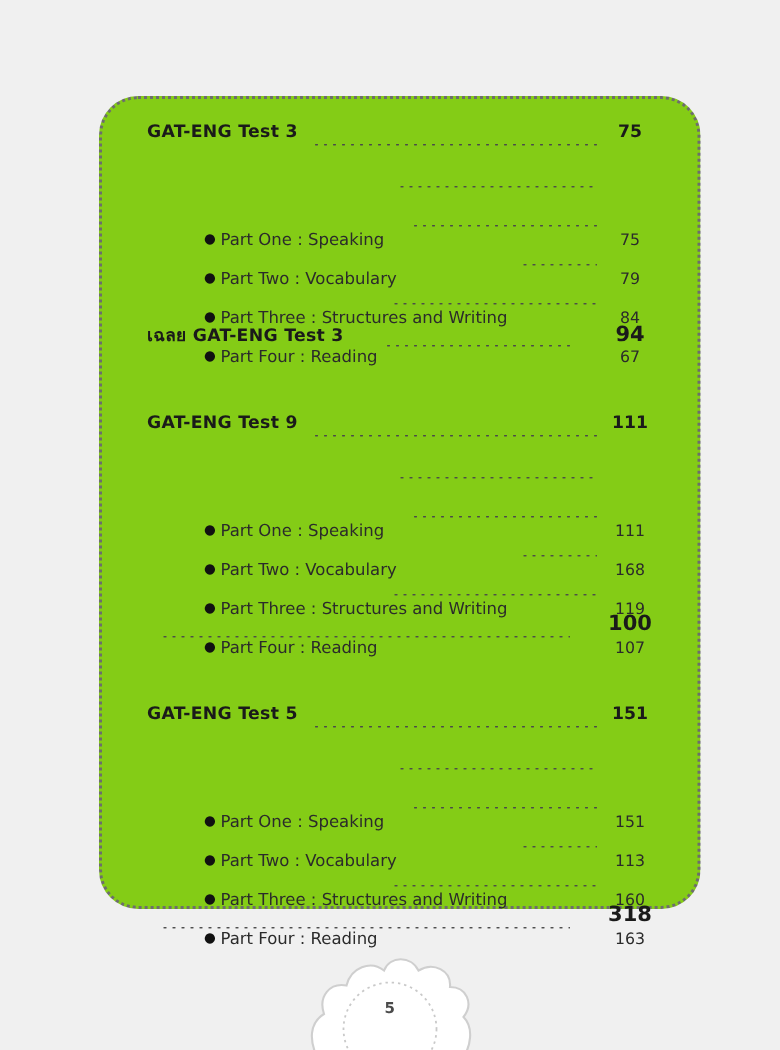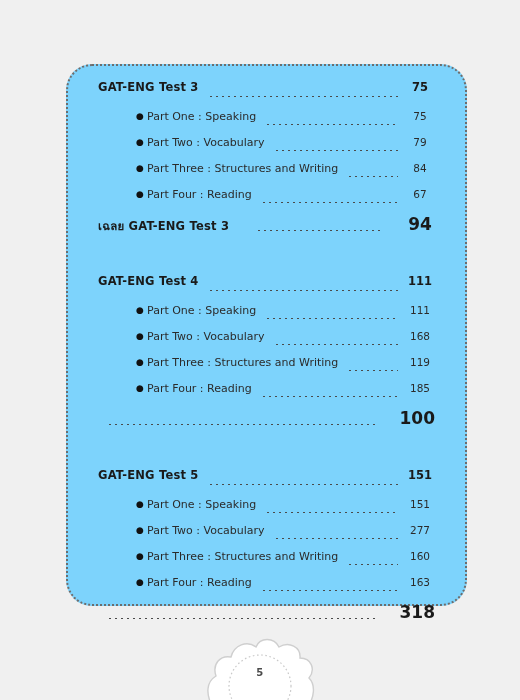--- a/index.html
+++ b/index.html
@@ -16,21 +16,21 @@
   }
 
   
   #toc-card {
     position: absolute;
     left: 66px;
     top: 64px;
     width: 401px;
     height: 542px;
     box-sizing: border-box;
-    background: #7dd3fc;
+    background: #84cc16;
     border: 2px dotted #6d6d6d;
     border-radius: 26px;
   }
 
   #toc-body {
     position: absolute;
     left: 0;
     top: 0;
     right: 0;
     padding: 14px 30px 0 30px;
@@ -97,37 +97,38 @@
 
   
   .row-answer .row-label {
     font-weight: bold;
     font-size: 11.5px;
     letter-spacing: 0.2px;
     color: #1a1a1a;
   }
   .row-answer .row-page {
     font-weight: bold;
-    font-size: 17px;
+    font-size: 14px;
     color: #1a1a1a;
   }
   .row-answer {
     height: 30px;
     gap: 18px;
   }
 
   
   .row-part {
     padding-left: 38px;
     height: 26px;
   }
   .row-part .row-label {
     font-size: 11px;
     color: #2b2b2b;
     font-weight: normal;
+    margin-top: 43px;
   }
   .row-part .row-page {
     font-size: 10.5px;
     color: #2b2b2b;
     font-weight: normal;
   }
   .bullet {
     flex: 0 0 auto;
     width: 11px;
     display: inline-block;
@@ -207,21 +208,21 @@
       <div class="toc-row row-answer">
         <span class="row-label">เฉลย GAT-ENG Test 3</span>
         <span class="leader"></span>
         <span class="row-page">94</span>
       </div>
     </div>
 
     <div class="toc-section">
 
       <div class="toc-row row-test">
-        <span class="row-label">GAT-ENG Test 4</span>
+        <span class="row-label">GAT-ENG Test 9</span>
         <span class="leader"></span>
         <span class="row-page">111</span>
       </div>
 
       <div class="toc-row row-part">
         <span class="bullet">●</span>
         <span class="row-label">Part One : Speaking</span>
         <span class="leader"></span>
         <span class="row-page">111</span>
       </div>
@@ -237,21 +238,21 @@
         <span class="bullet">●</span>
         <span class="row-label">Part Three : Structures and Writing</span>
         <span class="leader"></span>
         <span class="row-page">119</span>
       </div>
 
       <div class="toc-row row-part">
         <span class="bullet">●</span>
         <span class="row-label">Part Four : Reading</span>
         <span class="leader"></span>
-        <span class="row-page">185</span>
+        <span class="row-page">107</span>
       </div>
 
       <div class="toc-row row-answer">
         <span class="leader"></span>
         <span class="row-page">100</span>
       </div>
     </div>
 
     <div class="toc-section">
 
@@ -265,21 +266,21 @@
         <span class="bullet">●</span>
         <span class="row-label">Part One : Speaking</span>
         <span class="leader"></span>
         <span class="row-page">151</span>
       </div>
 
       <div class="toc-row row-part">
         <span class="bullet">●</span>
         <span class="row-label">Part Two : Vocabulary</span>
         <span class="leader"></span>
-        <span class="row-page">277</span>
+        <span class="row-page">113</span>
       </div>
 
       <div class="toc-row row-part">
         <span class="bullet">●</span>
         <span class="row-label">Part Three : Structures and Writing</span>
         <span class="leader"></span>
         <span class="row-page">160</span>
       </div>
 
       <div class="toc-row row-part">

